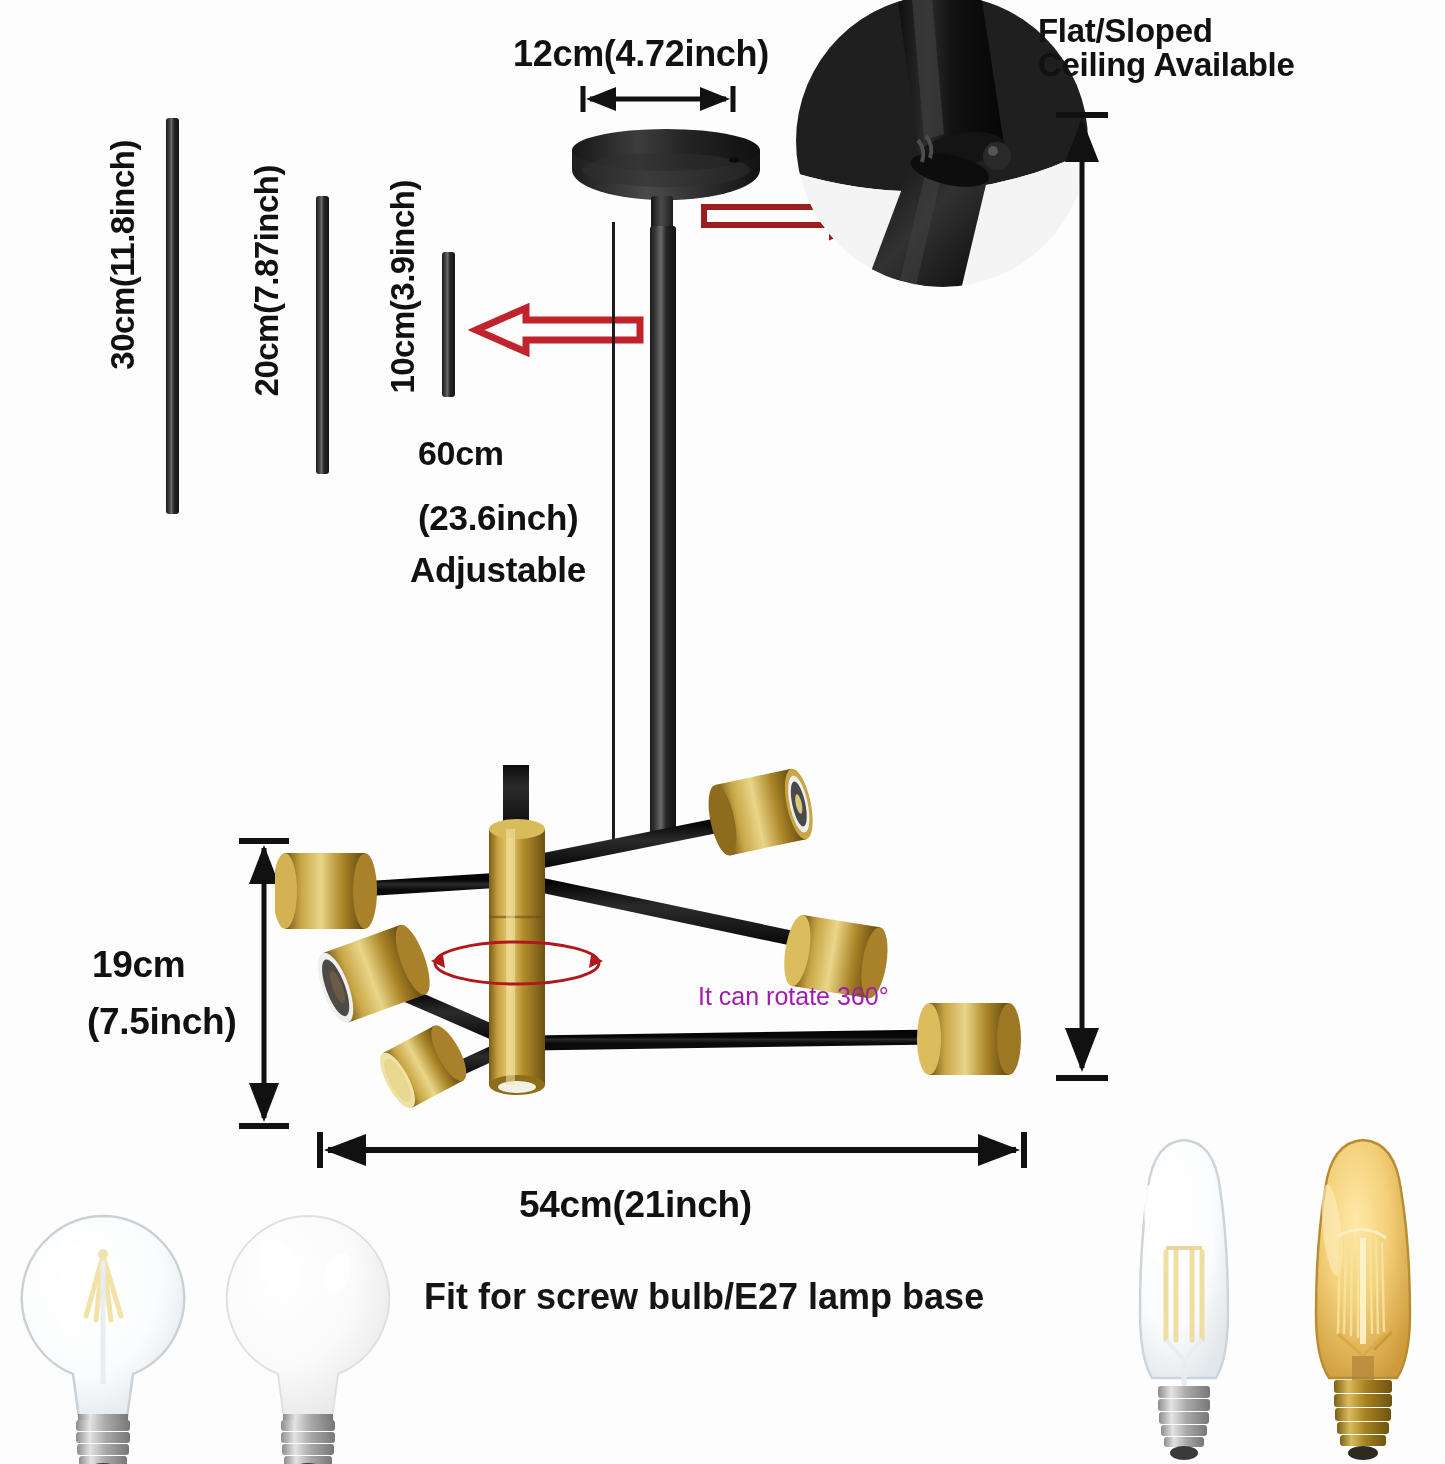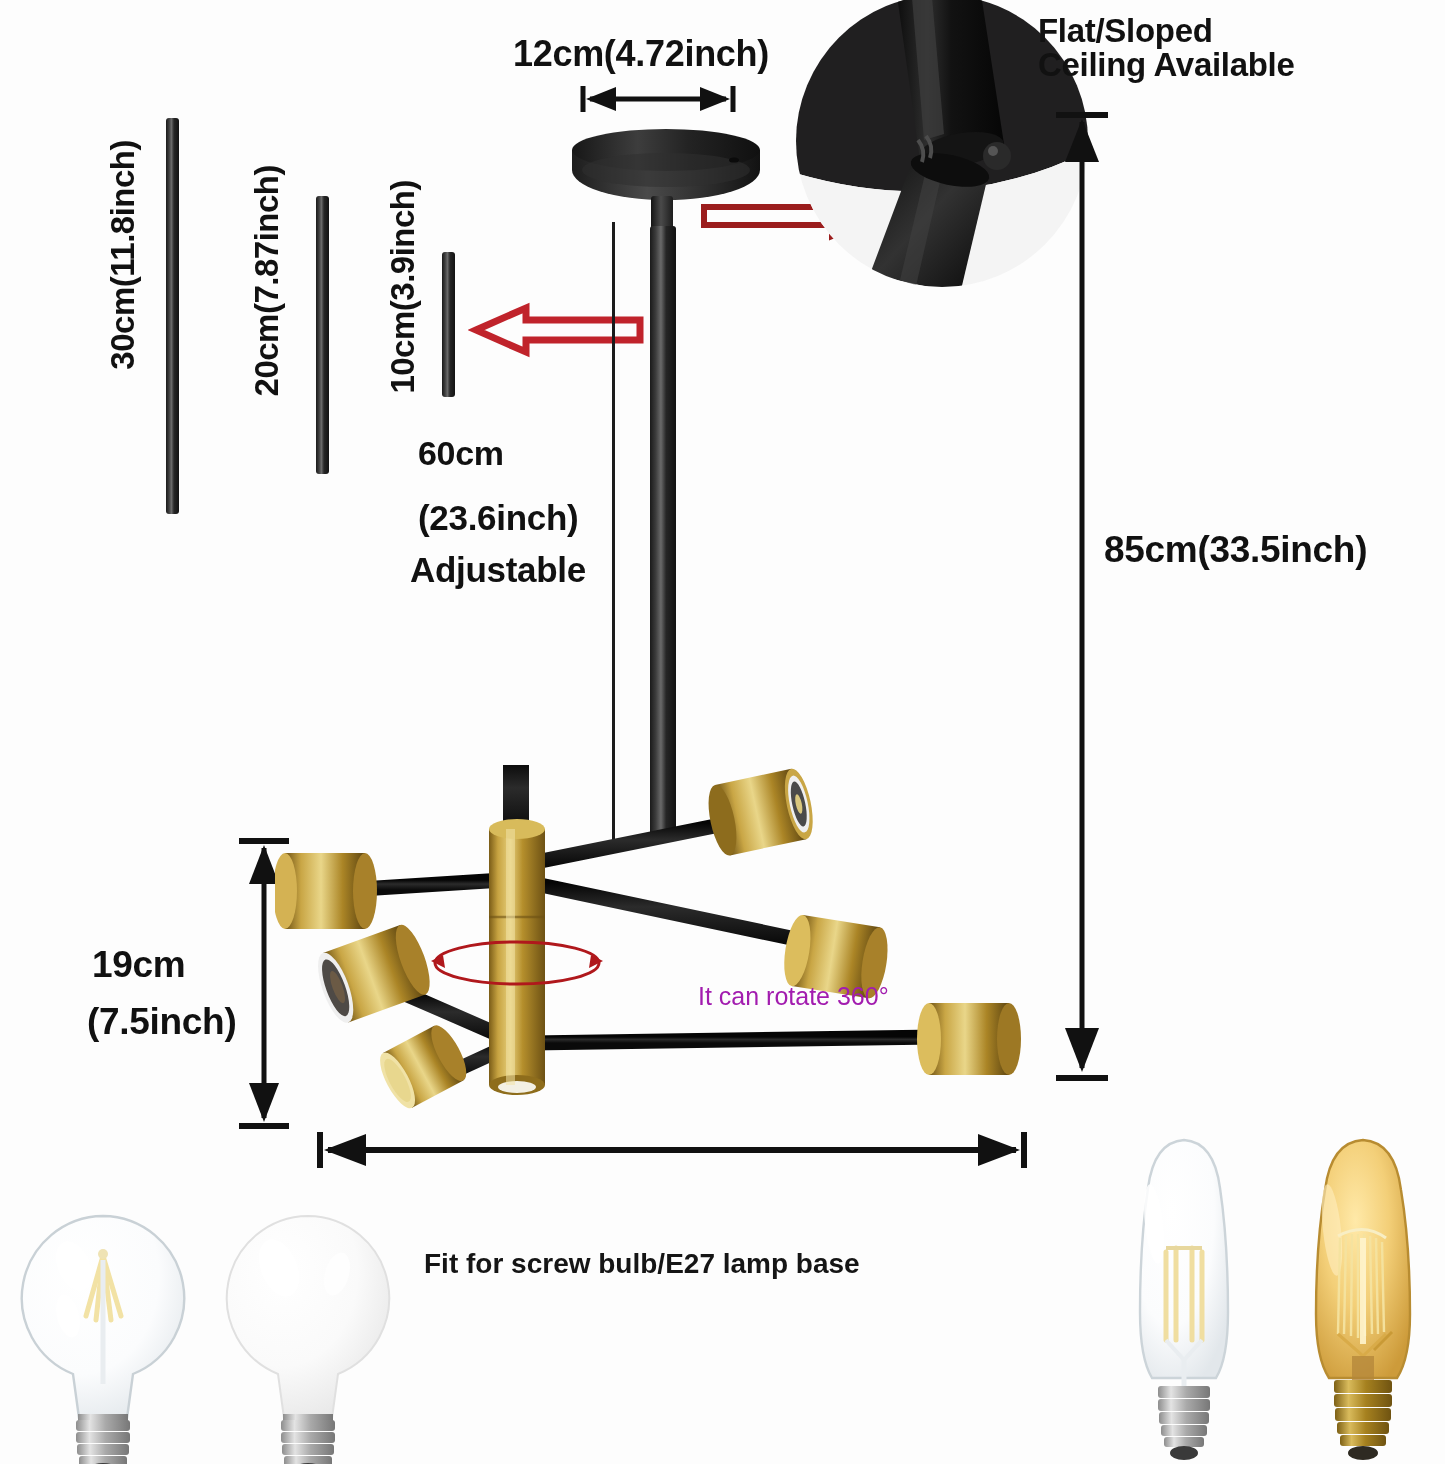--- a/index.html
+++ b/index.html
@@ -159,21 +159,20 @@
   <div class="abs lbl" style="left:1038px;top:14px;font-size:33px;">Flat/Sloped</div>
   <div class="abs lbl" style="left:1038px;top:48px;font-size:33px;">Ceiling Available</div>
 
   <svg class="abs" width="60" height="975" viewBox="0 0 60 975" style="left:1052px;top:110px;">
     <line x1="4" y1="5" x2="56" y2="5" stroke="#111" stroke-width="6"></line>
     <line x1="4" y1="968" x2="56" y2="968" stroke="#111" stroke-width="6"></line>
     <line x1="30" y1="12" x2="30" y2="958" stroke="#111" stroke-width="5"></line>
     <path d="M 30 9 L 13 52 L 47 52 Z" fill="#111"></path>
     <path d="M 30 962 L 13 918 L 47 918 Z" fill="#111"></path>
   </svg>
-  <div class="abs lbl" style="left:1104px;top:531px;font-size:37px;">85cm(33.5inch)</div>
 
   <svg class="abs" width="56" height="296" viewBox="0 0 56 296" style="left:236px;top:836px;">
     <line x1="3" y1="5" x2="53" y2="5" stroke="#111" stroke-width="6"></line>
     <line x1="3" y1="290" x2="53" y2="290" stroke="#111" stroke-width="6"></line>
     <line x1="28" y1="12" x2="28" y2="282" stroke="#111" stroke-width="5"></line>
     <path d="M 28 9 L 13 48 L 43 48 Z" fill="#111"></path>
     <path d="M 28 286 L 13 247 L 43 247 Z" fill="#111"></path>
   </svg>
   <div class="abs lbl" style="left:92px;top:946px;font-size:37px;">19cm</div>
   <div class="abs lbl" style="left:87px;top:1003px;font-size:37px;">(7.5inch)</div>
@@ -281,22 +280,23 @@
 
   <div class="abs rotate-note" style="left:698px;top:982px;">It can rotate 360°</div>
 
   <svg class="abs" width="712" height="44" viewBox="0 0 712 44" style="left:316px;top:1128px;">
     <line x1="4" y1="4" x2="4" y2="40" stroke="#111" stroke-width="6"></line>
     <line x1="708" y1="4" x2="708" y2="40" stroke="#111" stroke-width="6"></line>
     <line x1="12" y1="22" x2="700" y2="22" stroke="#111" stroke-width="6"></line>
     <path d="M 8 22 L 50 6 L 50 38 Z" fill="#111"></path>
     <path d="M 704 22 L 662 6 L 662 38 Z" fill="#111"></path>
   </svg>
-
-  <div class="abs bottomtxt" style="left:424px;top:1248px;font-size:28px;">Fit for screw bulb/E27 lamp base</div>
+  <div class="abs lbl" style="left:519px;top:1186px;font-size:37px;">54cm(21inch)</div>
+
+  <div class="abs bottomtxt" style="left:424px;top:1276px;font-size:36px;">Fit for screw bulb/E27 lamp base</div>
 
   <svg class="abs" width="190" height="270" viewBox="0 0 190 270" style="left:8px;top:1208px;">
     <defs>
       <radialGradient id="glassClear" cx="0.36" cy="0.3" r="0.78">
         <stop offset="0%" stop-color="#ffffff"></stop>
         <stop offset="62%" stop-color="#fbfcfd"></stop>
         <stop offset="100%" stop-color="#e2e7eb"></stop>
       </radialGradient>
       <linearGradient id="e26" x1="0" y1="0" x2="1" y2="0">
         <stop offset="0%" stop-color="#8d8d8d"></stop>

